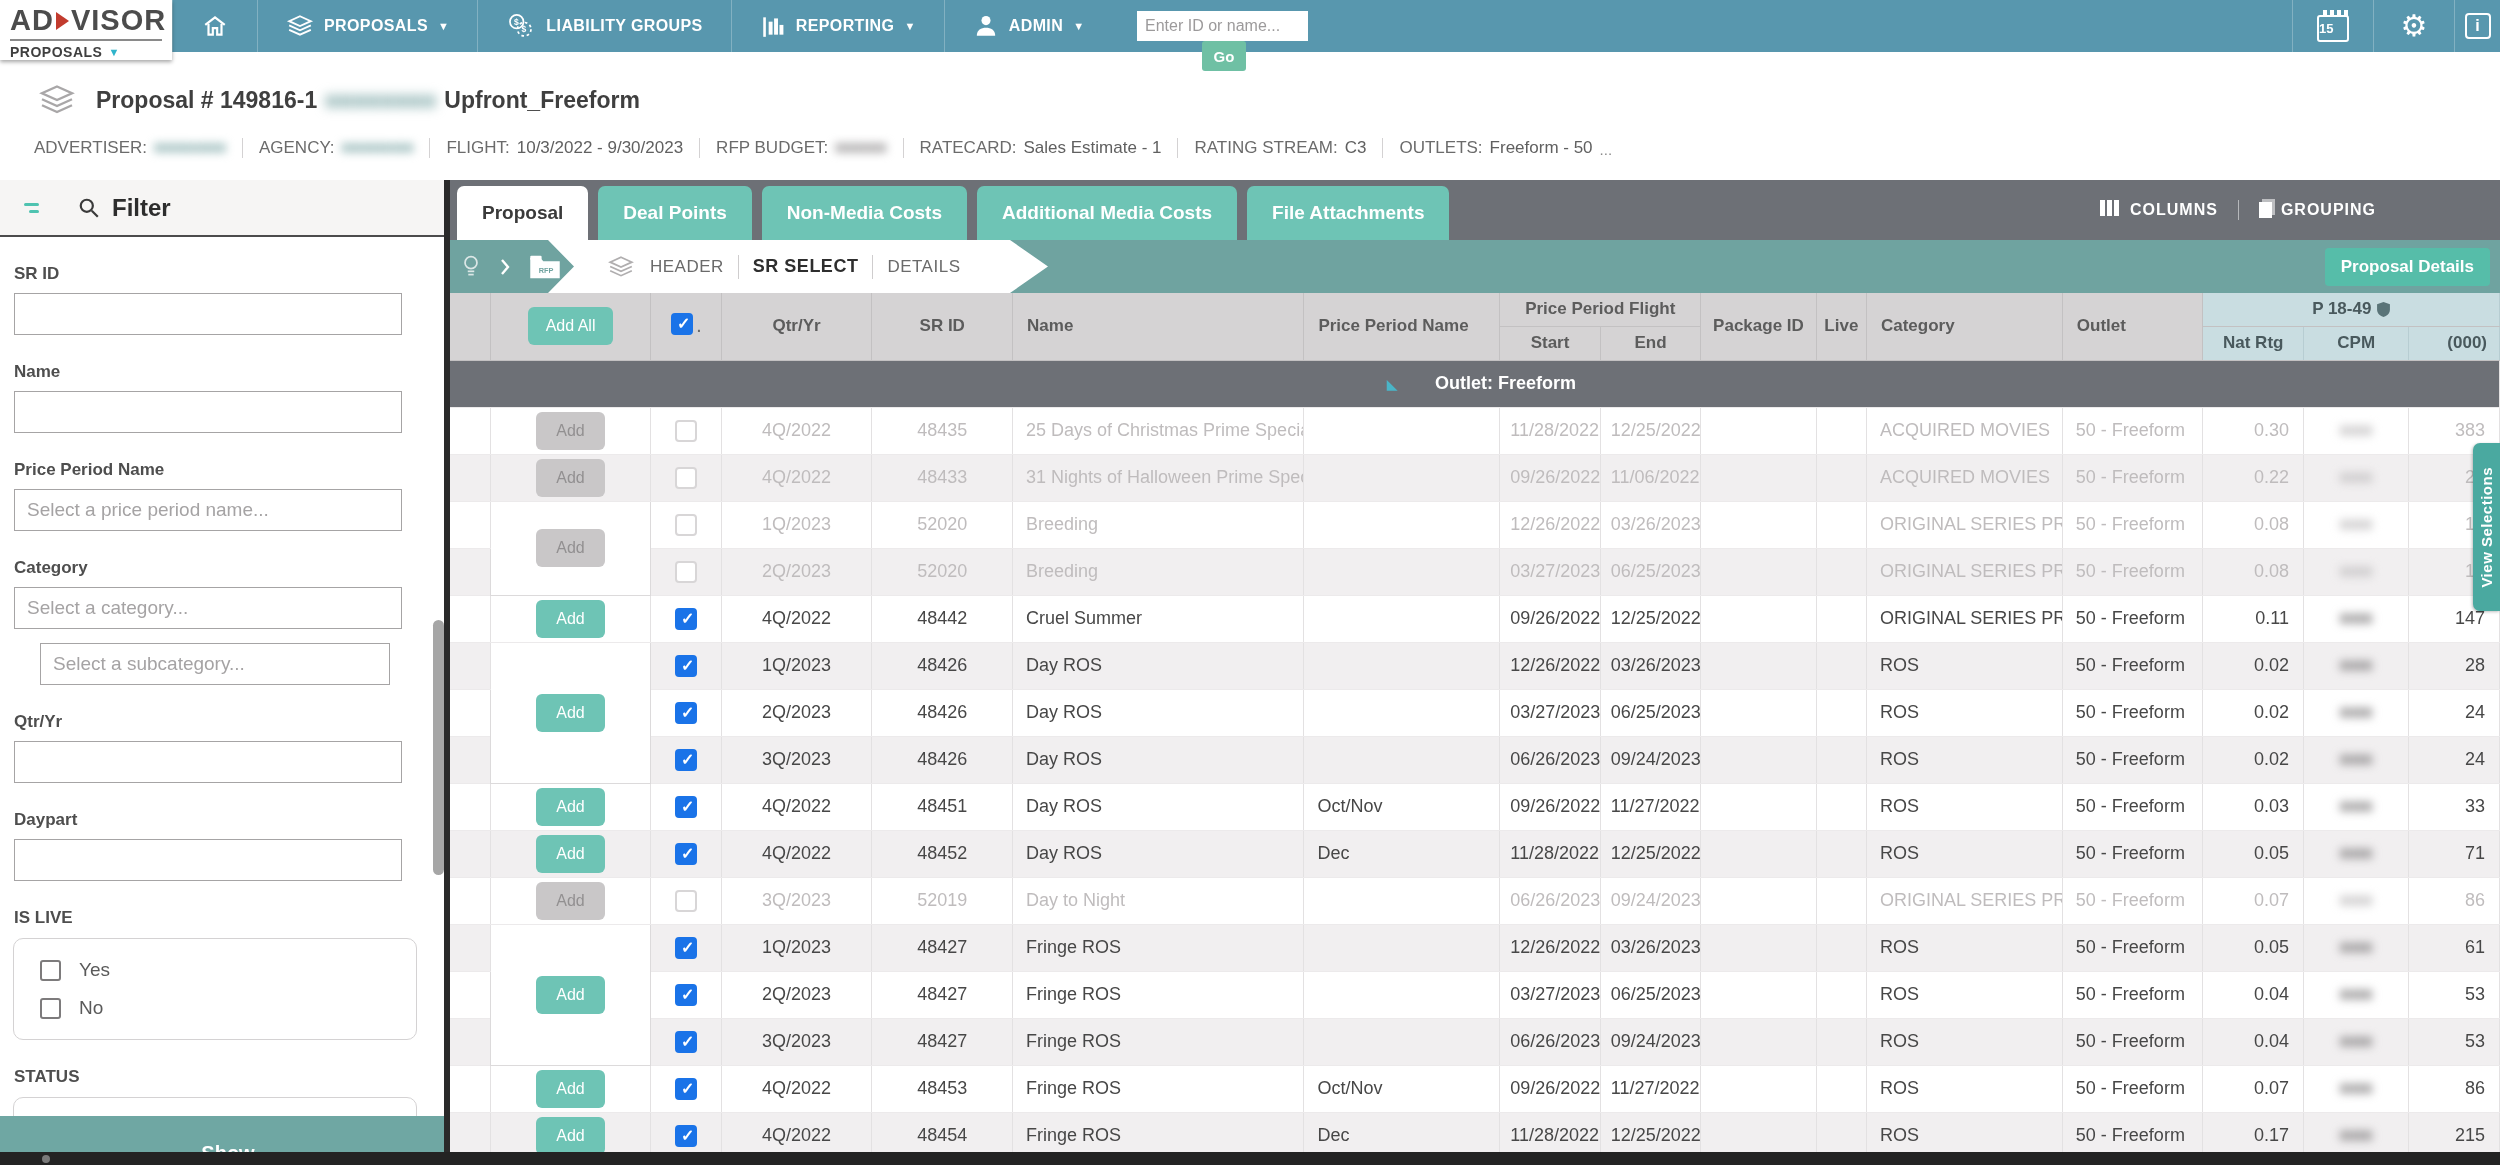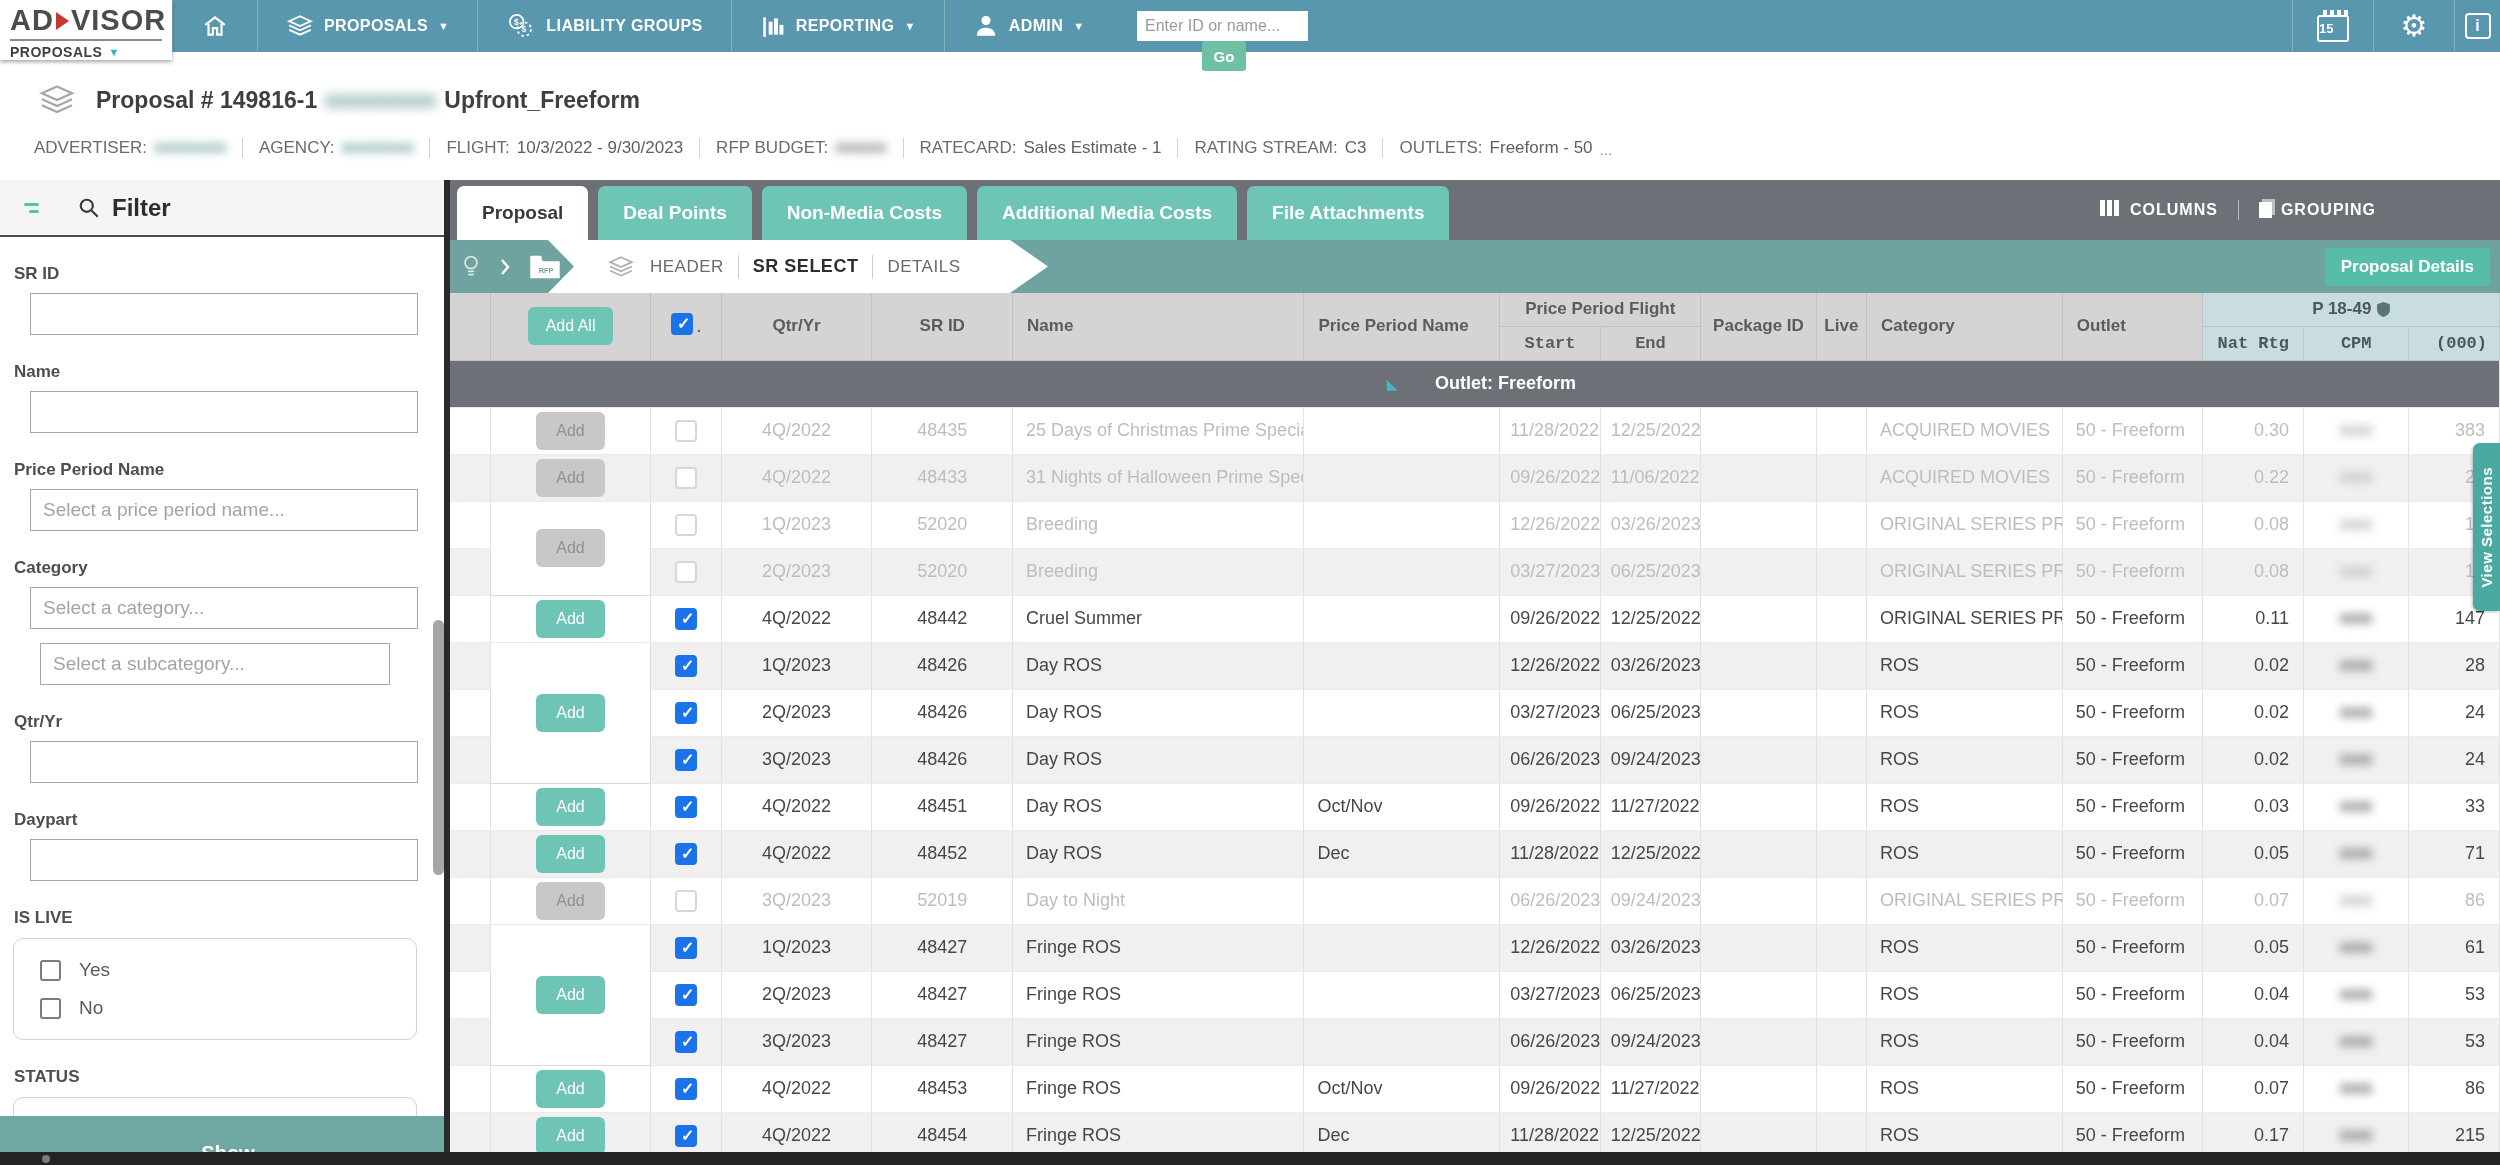--- a/index.html
+++ b/index.html
@@ -46,21 +46,21 @@
 
   
   .filter { position:relative; width:450px; background:#fff; border-right:6px solid #2a2a2a; overflow:hidden; }
   .fhead { height:57px; background:#f6f5f4; border-bottom:2px solid #4c4c4c; display:flex; align-items:center; }
   .ftoggle { margin-left:24px; width:20px; cursor:pointer; }
   .ftoggle i { display:block; height:3px; background:#4fc3b0; border-radius:2px; margin:4px 0; }
   .ftoggle i:first-child { width:15px; } .ftoggle i:last-child { width:10px; margin-left:5px; }
   .fsearch { margin-left:34px; }
   .ftitle { font-size:24px; font-weight:bold; color:#2d2d2d; margin-left:12px; }
   .flabel { font-weight:bold; font-size:17px; color:#4e4e4e; margin:27px 0 9px 14px; }
-  .finput { display:block; width:388px; height:42px; border:1px solid #a6a4a5; background:#fff; margin-left:30px; font-size:19px; padding:0 12px; color:#444; }
+  .finput { display:block; width:388px; height:42px; border:1px solid #a6a4a5; background:#fff; margin-left:14px; font-size:19px; padding:0 12px; color:#444; }
   .finput::placeholder { color:#a5a3a4; }
   .finput.subcat { width:350px; margin-left:40px; margin-top:14px; }
   .fbox { width:404px; margin:10px 0 0 13px; border:1px solid #d4d2d3; border-radius:10px; padding:12px 0 12px 26px; }
   .fbox.statusbox { height:62px; overflow:hidden; padding-top:14px; }
   .cbrow { display:flex; align-items:center; gap:18px; height:38px; font-size:19px; color:#5a5a5a; }
   .cbsq { width:21px; height:21px; border:2px solid #7d7b7c; border-radius:3px; background:#fff; flex:0 0 auto; cursor:pointer; }
   .cbsq.on { background:#1a73e8; border-color:#1a73e8; position:relative; }
   .cbsq.on::after { content:"\2713"; position:absolute; left:3px; top:-1px; color:#fff; font-weight:bold; font-size:16px; }
   .fthumb { position:absolute; right:0; top:440px; width:11px; height:255px; background:#a6a6a6; border-radius:6px; z-index:4; }
   .showbar { position:absolute; left:0; bottom:13px; width:456px; height:36px; background:#6fa7a3; overflow:hidden; z-index:6; cursor:pointer; }
@@ -85,21 +85,21 @@
           display:flex; align-items:center; gap:14px; padding-left:58px; }
   .bstep { font-size:17px; color:#6a6a6a; letter-spacing:.5px; cursor:pointer; }
   .bstep.active { font-weight:bold; color:#2e2e2e; font-size:18px; }
   .bsep { width:1px; height:24px; background:#cfcdce; }
   .pdbtn { position:absolute; right:10px; top:8px; height:38px; padding:0 16px; background:#56bda9; border:none; border-radius:4px; color:#fff; font-weight:bold; font-size:17px; cursor:pointer; }
 
   
   .tablewrap { position:relative; }
   table { border-collapse:collapse; table-layout:fixed; width:2050px; }
   thead th { background:#d5d3d4; font-weight:bold; font-size:17px; color:#5c5c5c; border-right:1px solid #c3c1c2; border-bottom:1px solid #c3c1c2; height:33px; text-align:center; }
-  thead th.sub { height:34px;font-family:Liberation Mono, monospace; }
+  thead th.sub { height:34px; }
   thead th.hleft { text-align:left; padding-left:14px; }
   thead th.demo,thead th.dsub { background:#c9dde1; color:#49595d; border-right-color:#b7cdd2; }
   thead th.hright { text-align:right; padding-right:12px; }
   .addAll { background:#6ec4b5; border:none; border-radius:6px; color:#fff; font-size:16px; padding:10px 18px; cursor:pointer; }
   .hdot { color:#6a6a6a; margin-left:4px; font-size:14px; }
   .demoflex { display:inline-flex; align-items:center; gap:6px; }
 
   tbody tr.grp td { background:#6d7076; color:#fff; font-weight:bold; font-size:18px; height:47px; padding-left:14px; }
   .tri { color:#4ab5c8; font-size:13px; margin-right:38px; cursor:pointer; }
   tbody td { height:47px; font-size:18px; color:#474747; border-right:1px solid #e3e1e2; border-bottom:1px solid #eceaeb; background:#fff; text-align:center; overflow:hidden; white-space:nowrap; }

